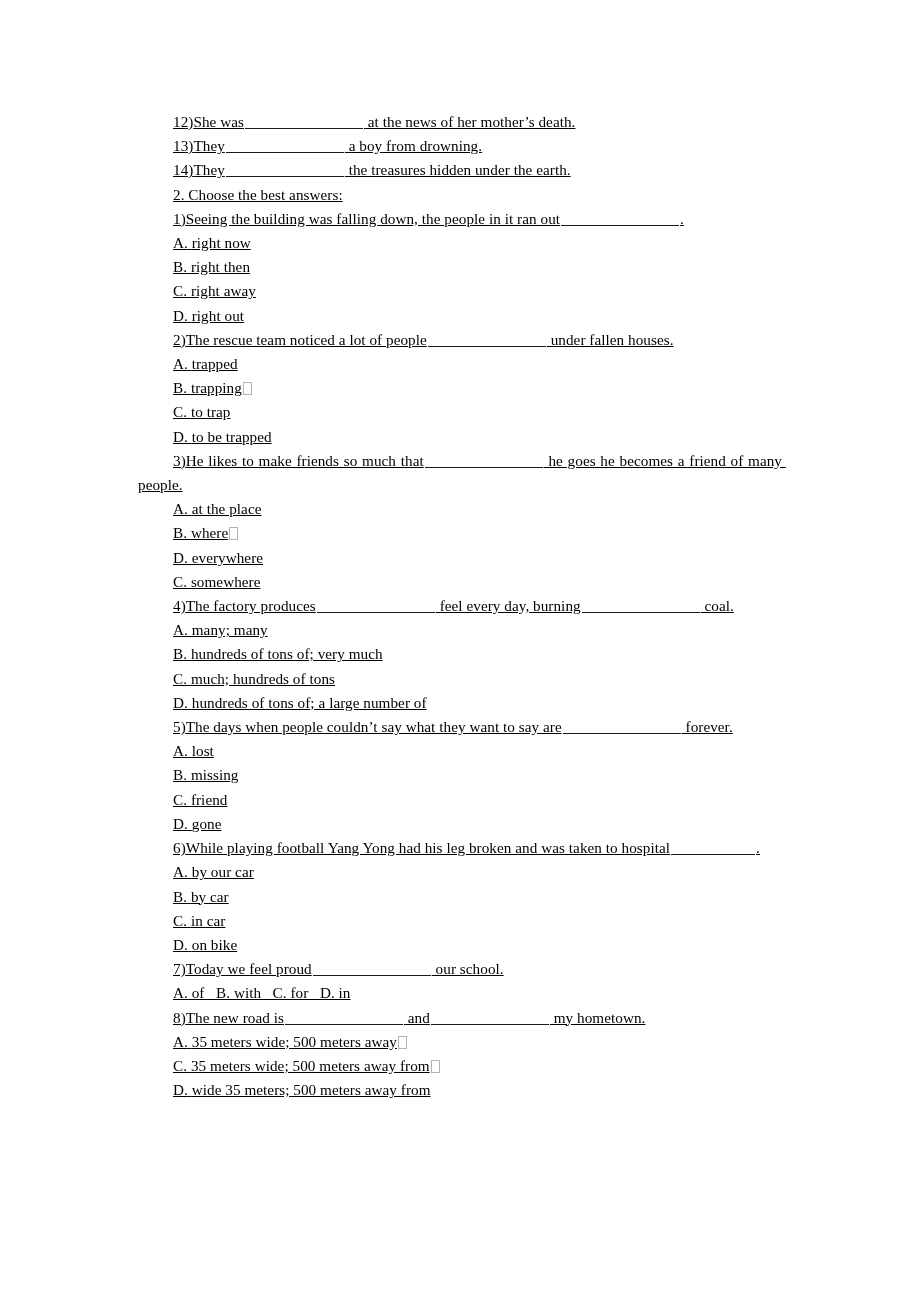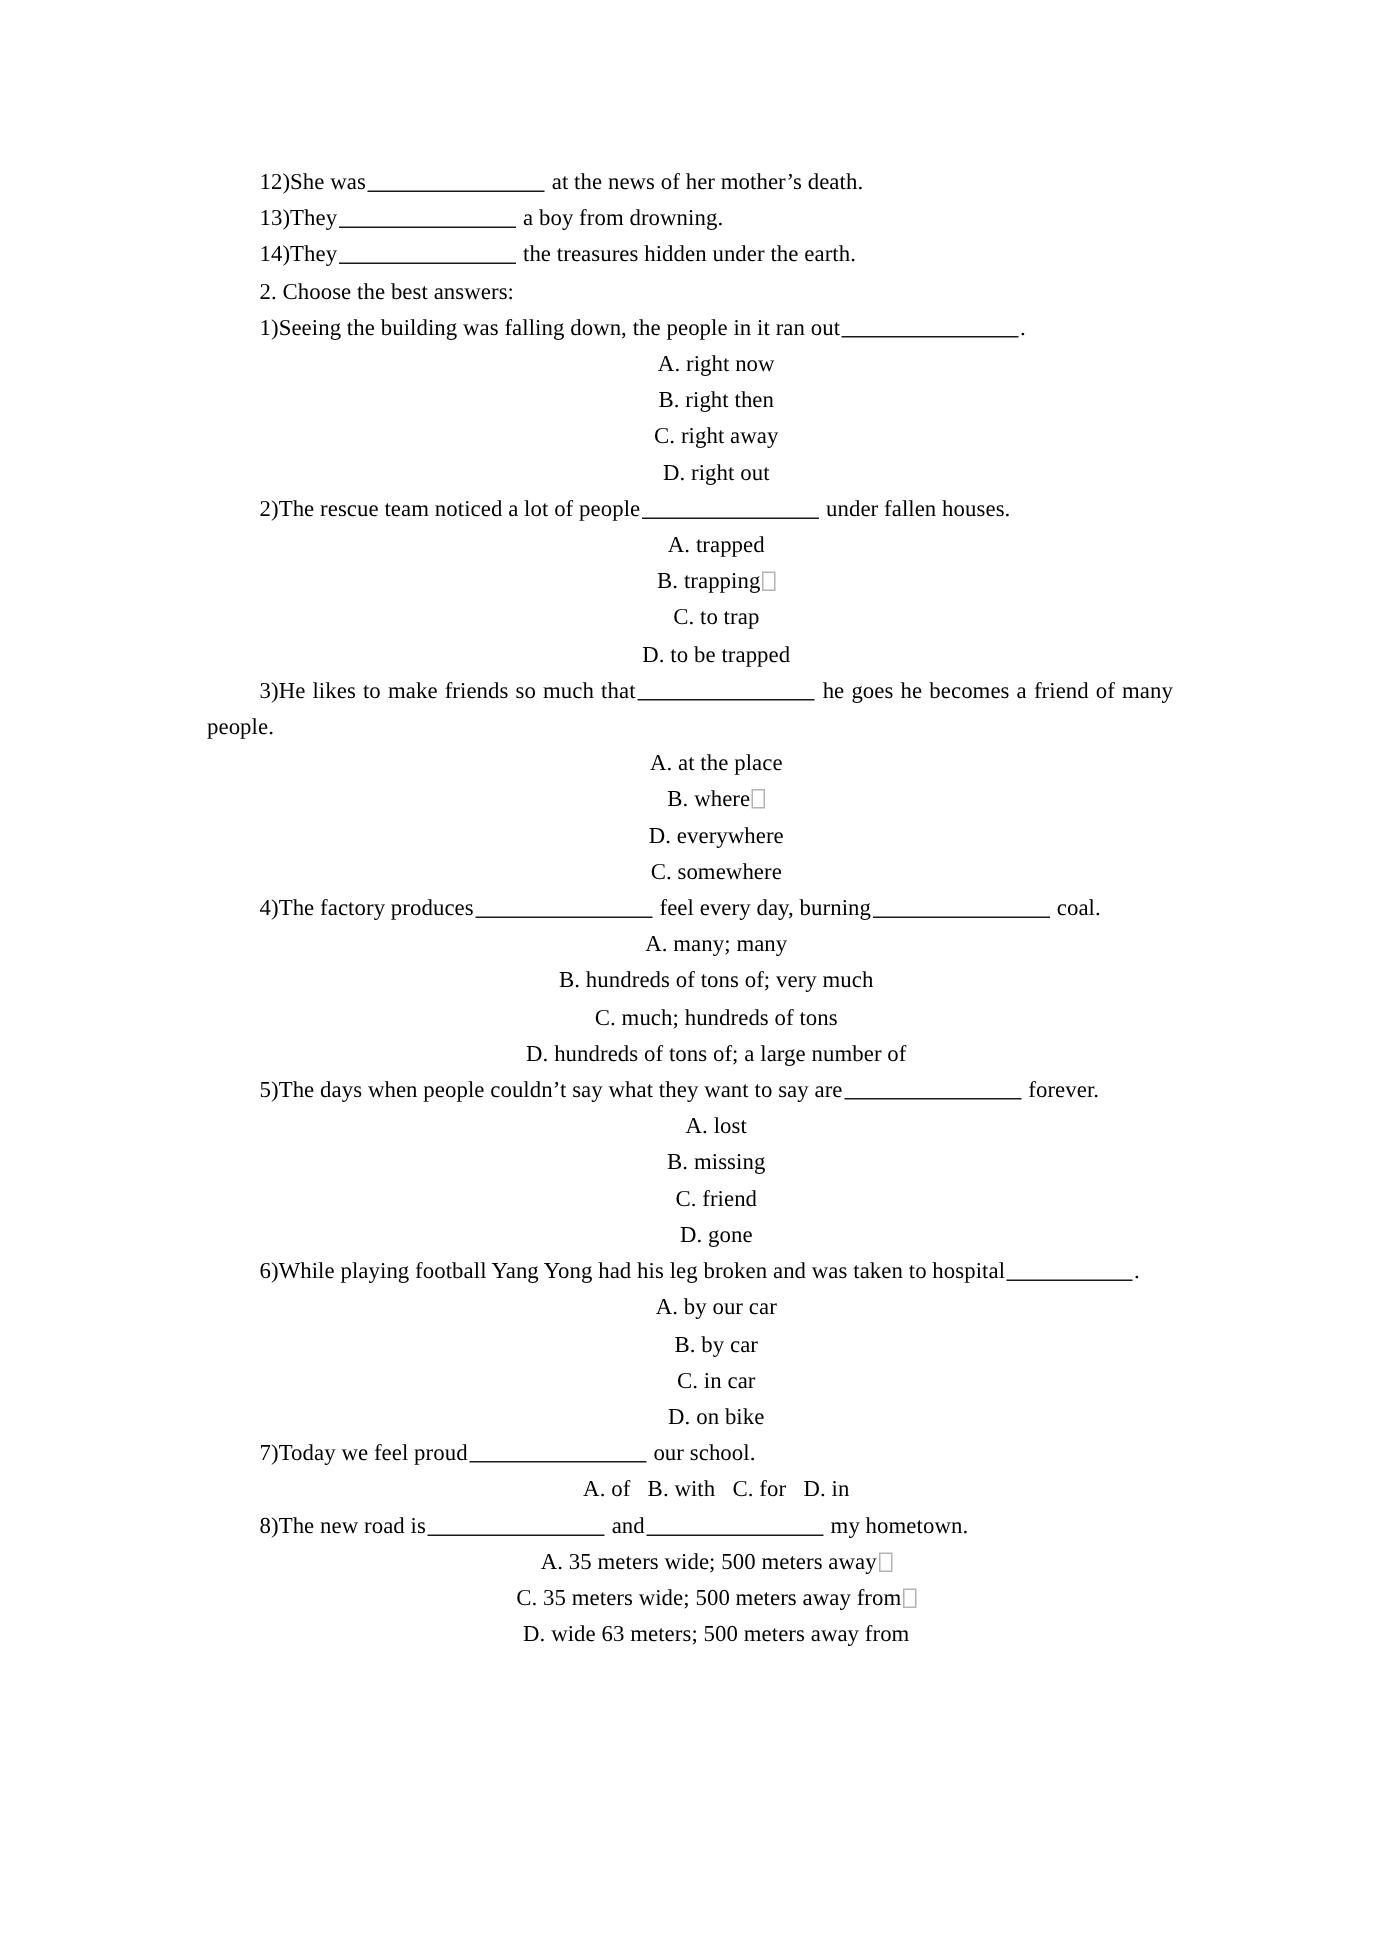--- a/index.html
+++ b/index.html
@@ -29,30 +29,30 @@
   .line {
     font-size: 15.2px;
     line-height: 24.2px;
     margin: 0;
     padding: 0;
     text-indent: 35px;
     text-align: left;
     white-space: pre-wrap;
     word-spacing: normal;
     letter-spacing: 0.05px;
+    text-decoration: underline;
   }
   
   .line.justify {
     text-align: justify;
     text-align-last: left;
   }
   
   .line.opt {
     text-indent: 35px;
-    text-align: center;
   }
   .blank {
     display: inline-block;
     border-bottom: 1px solid #1a1a1a;
     vertical-align: baseline;
     height: 0.95em;
     margin: 0 1px -2px 1px;
   }
   .blank.w-std  { width: 118px; }
   .blank.w-short{ width: 84px; }
@@ -104,15 +104,15 @@
       <p class="line justify"><span>6)</span><span>While playing football Yang Yong had his leg broken and was taken to hospital</span><span class="blank w-short"></span><span>.</span></p>
       <p class="line opt"><span>A.</span> <span>by our car</span></p>
       <p class="line opt"><span>B.</span> <span>by car</span></p>
       <p class="line opt"><span>C.</span> <span>in car</span></p>
       <p class="line opt"><span>D.</span> <span>on bike</span></p>
       <p class="line"><span>7)</span><span>Today we feel proud</span><span class="blank w-std"></span><span> our school.</span></p>
       <p class="line opt">A. of   B. with   C. for   D. in</p>
       <p class="line"><span>8)</span><span>The new road is</span><span class="blank w-std"></span><span> and</span><span class="blank w-std"></span><span> my hometown.</span></p>
       <p class="line opt"><span>A.</span> <span>35 meters wide; 500 meters away</span><span class="tofu"></span></p>
       <p class="line opt"><span>C.</span> <span>35 meters wide; 500 meters away from</span><span class="tofu"></span></p>
-      <p class="line opt"><span>D.</span> <span>wide 63 meters; 500 meters away from</span></p>
+      <p class="line opt"><span>D.</span> <span>wide 35 meters; 500 meters away from</span></p>
     </div>
 </div>
 
 </body></html>

